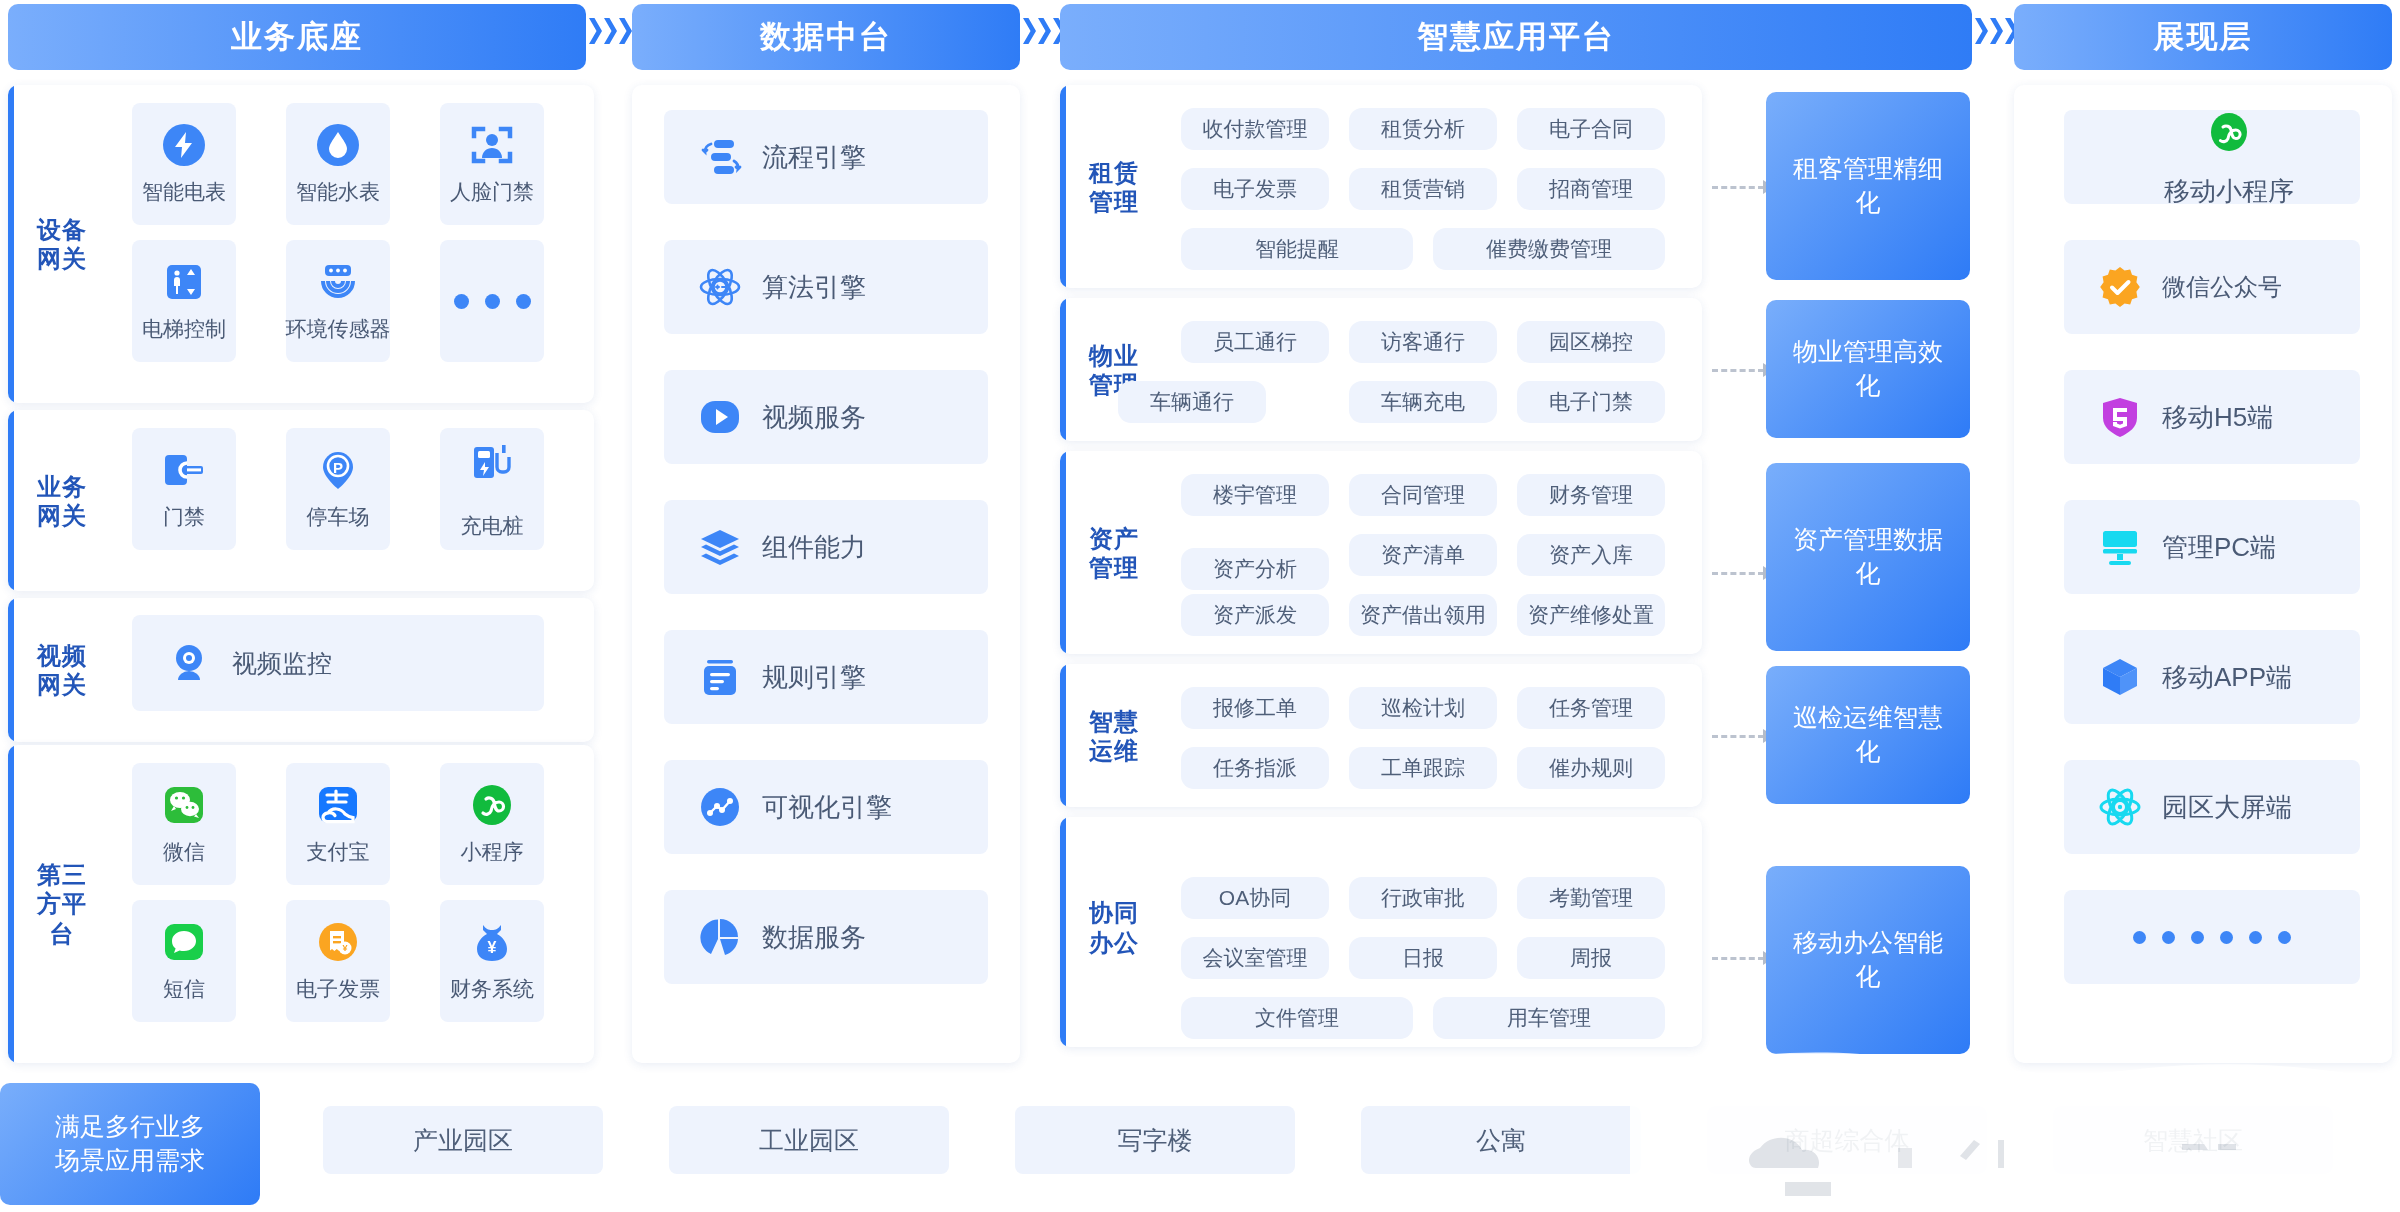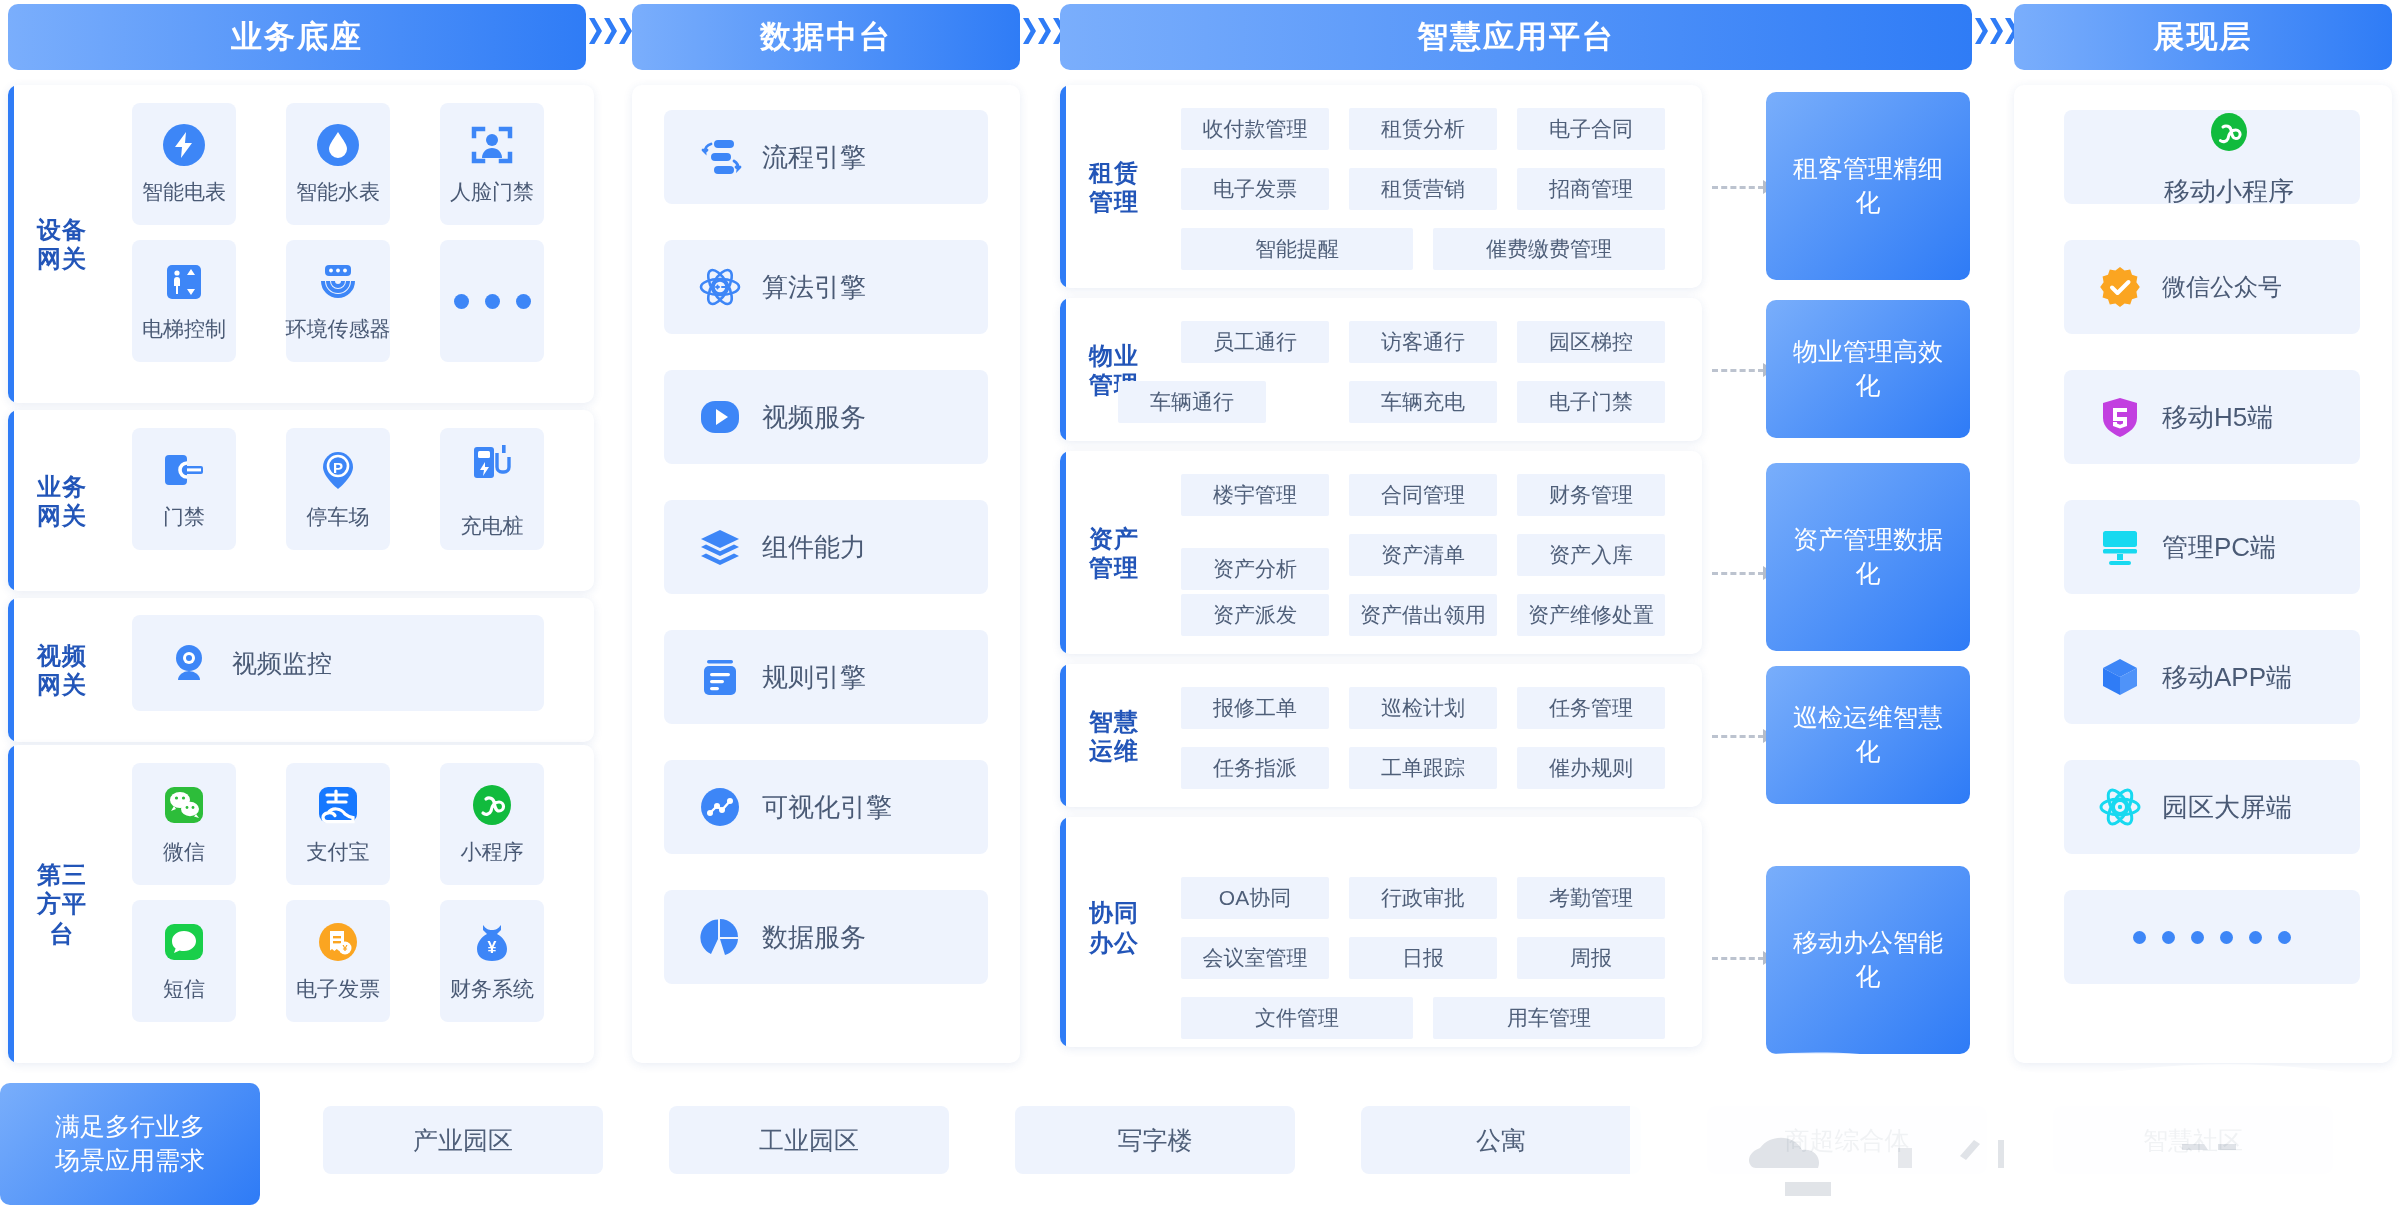--- a/index.html
+++ b/index.html
@@ -55,21 +55,21 @@
     display: flex; flex-direction: column; align-items: center;
     justify-content: center; gap: 10px;
     color: #4a5a75; font-size: 21px;
   }
   .tile.row { flex-direction: row; justify-content: flex-start; gap: 20px; padding-left: 34px; }
   .tile.plain { justify-content: center; font-size: 22px; }
   .tile-label { white-space: nowrap; }
 
   
   .chip {
-    position: absolute; background: #eef3fd; border-radius: 2px;
+    position: absolute; background: #eef3fd; border-radius: 13px;
     display: flex; align-items: center; justify-content: center;
     color: #4f5f79; font-size: 21px; white-space: nowrap;
   }
 
   
   .outcome {
     position: absolute; border-radius: 10px;
     background: linear-gradient(135deg, #79aefb 0%, #2e7bf6 100%);
     display: flex; align-items: center; justify-content: center;
     text-align: center; color: #fff; font-size: 25px; font-weight: 500;

